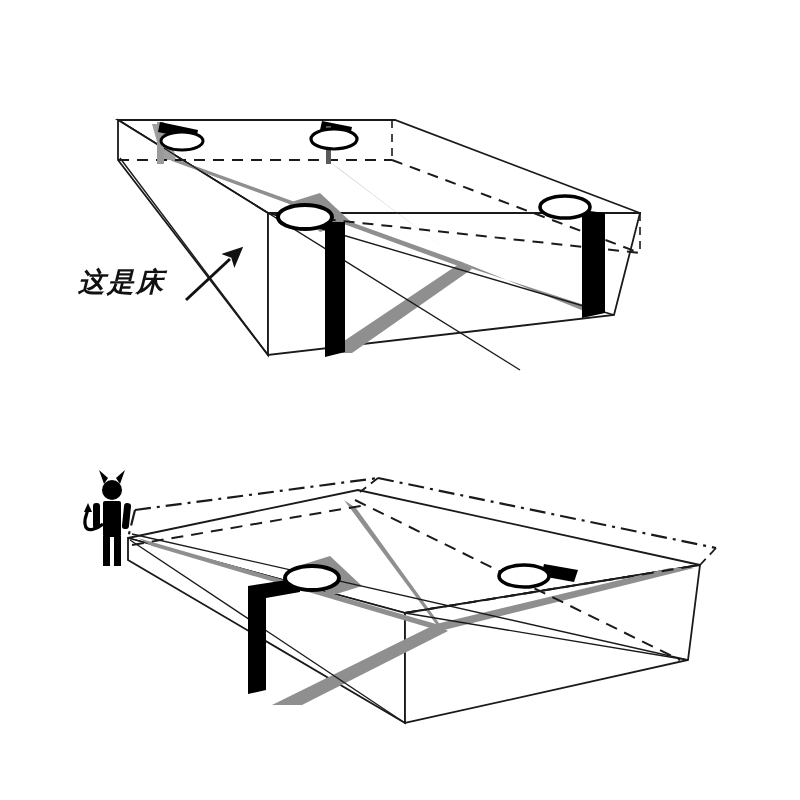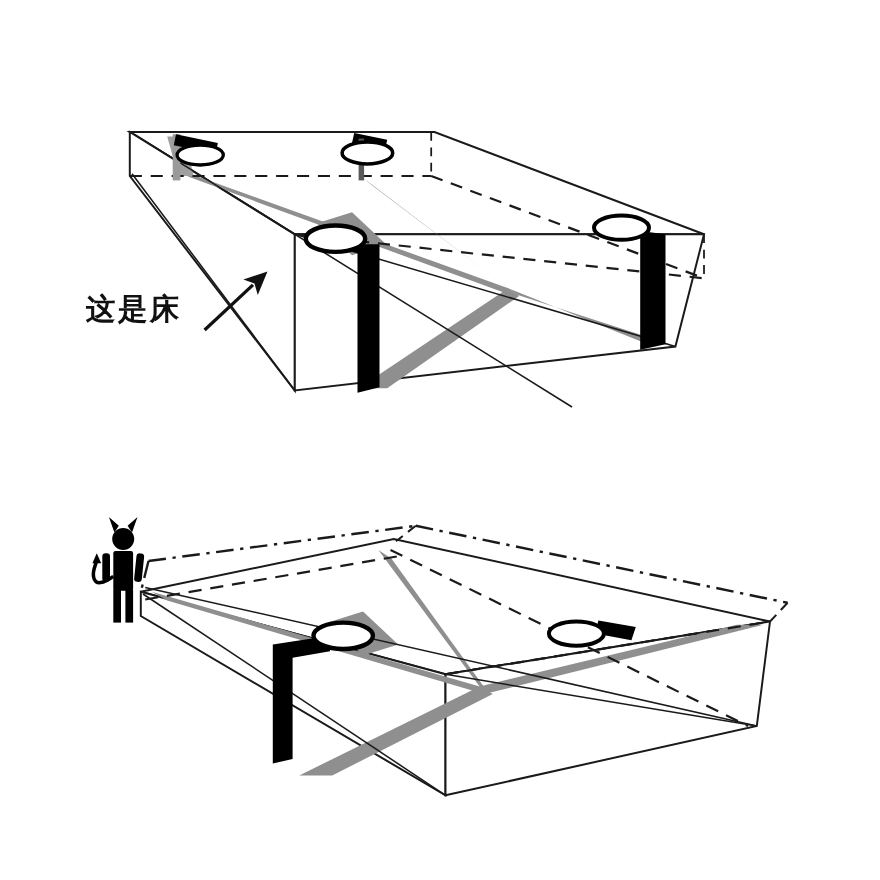--- a/index.html
+++ b/index.html
@@ -34,20 +34,21 @@
     left: 78px;
     top: 268px;
     font-family: "DejaVu Sans", "Liberation Sans", sans-serif;
     font-size: 27px;
     font-weight: 700;
     color: #111111;
     letter-spacing: 2px;
     white-space: nowrap;
     line-height: 1;
     user-select: none;
+    font-style: italic;
   }
 </style>
 </head>
 <body>
 
 <div id="stage">
 
   <svg viewBox="0 0 800 800" xmlns="http://www.w3.org/2000/svg">
 
     <defs>

